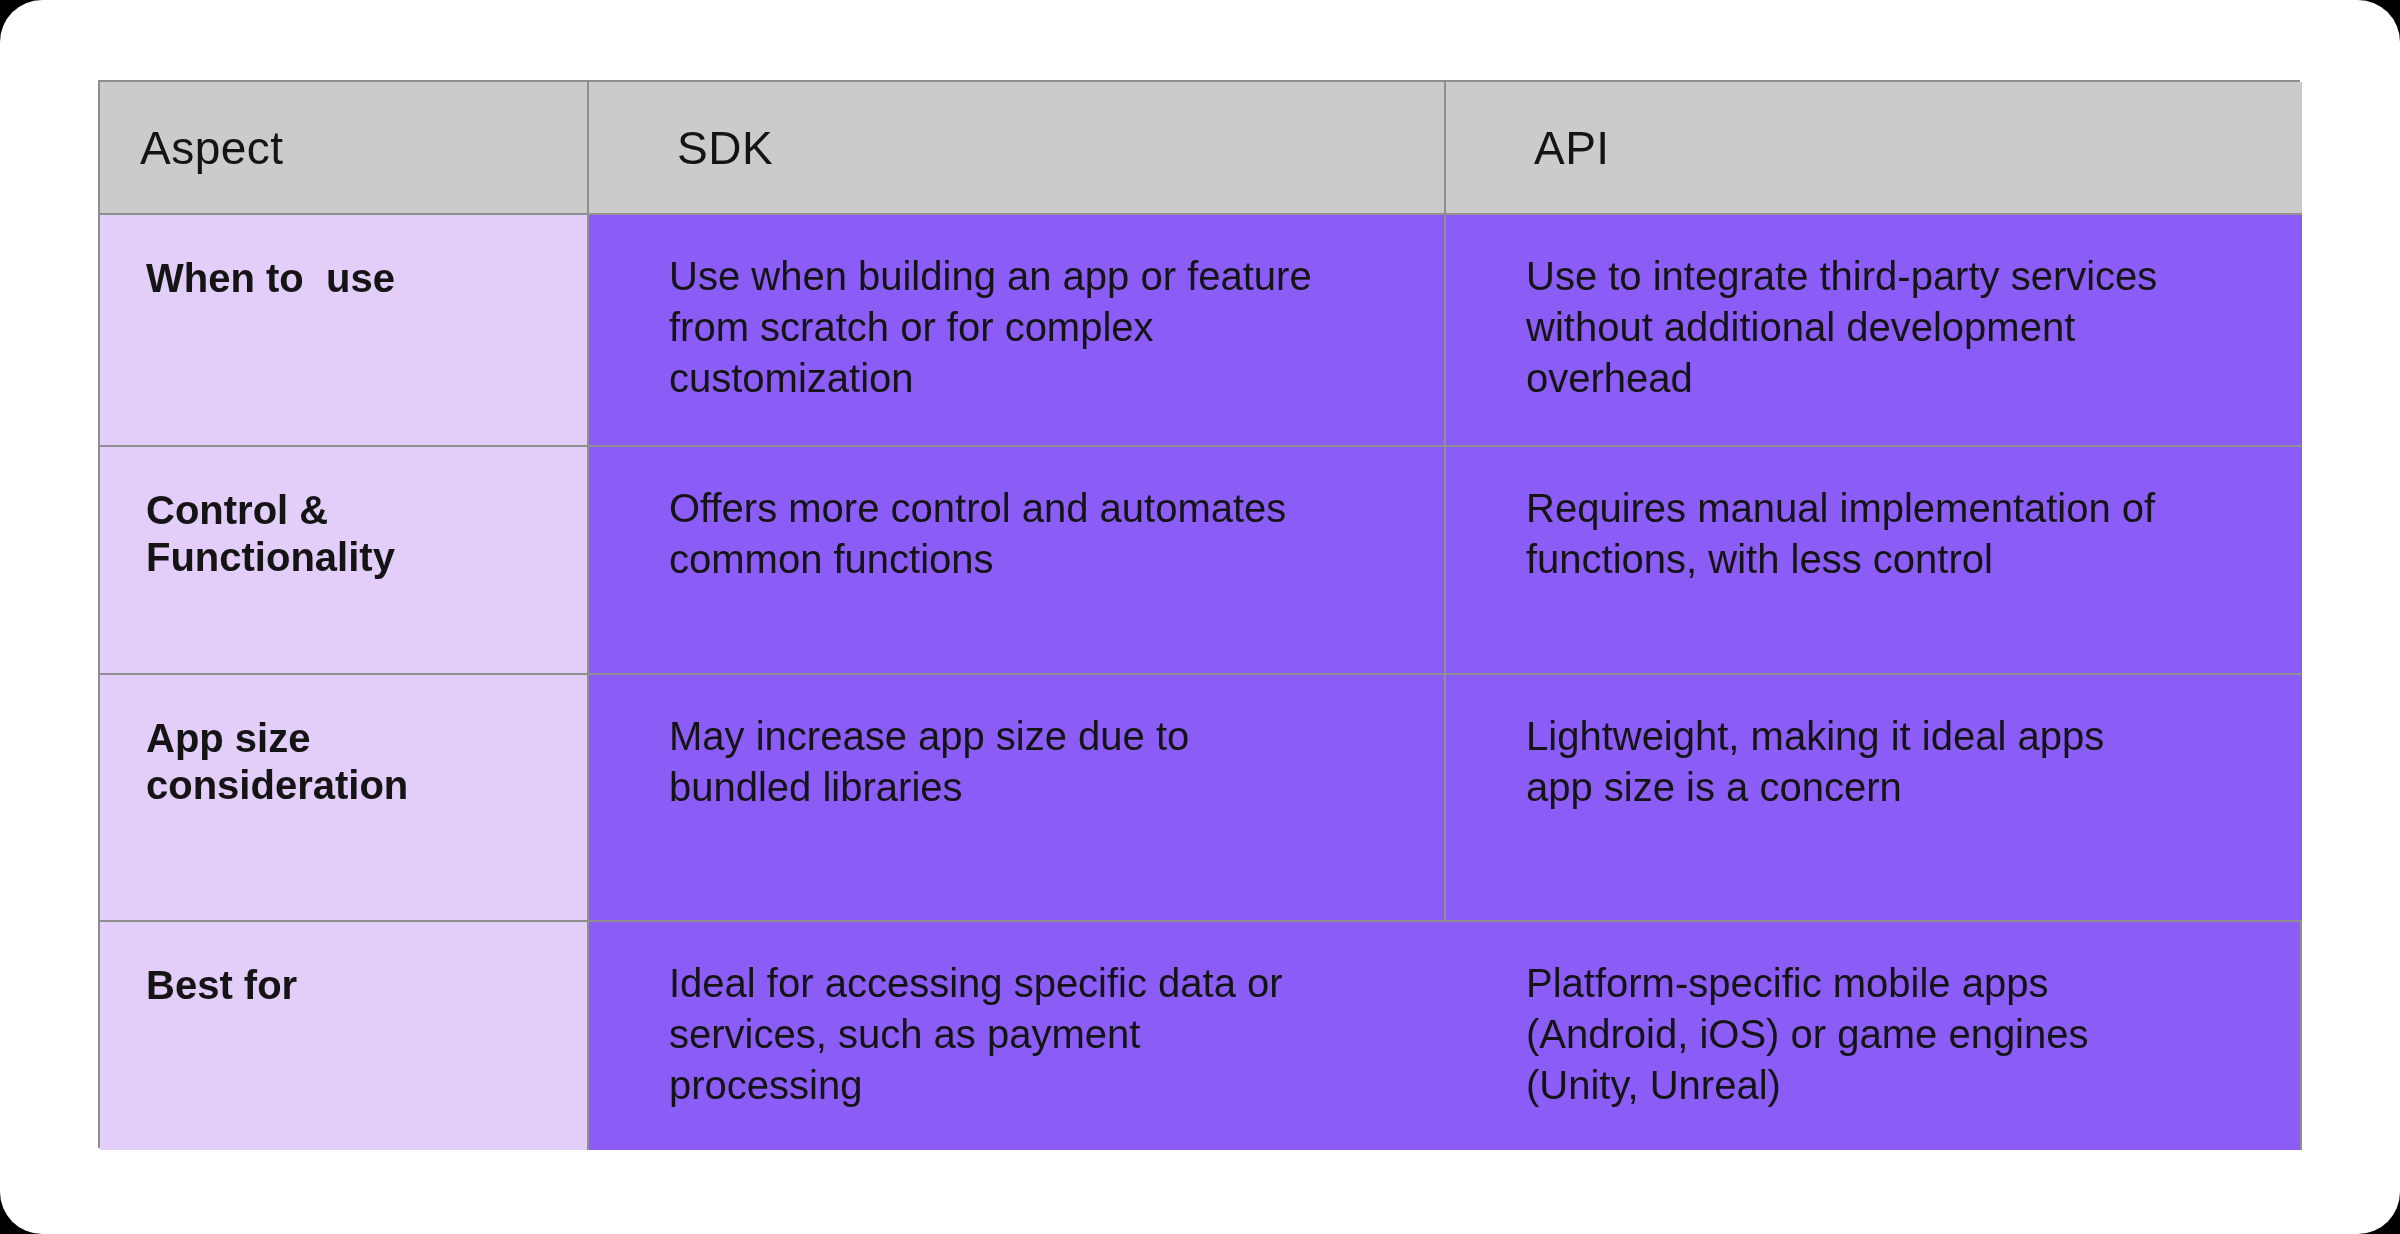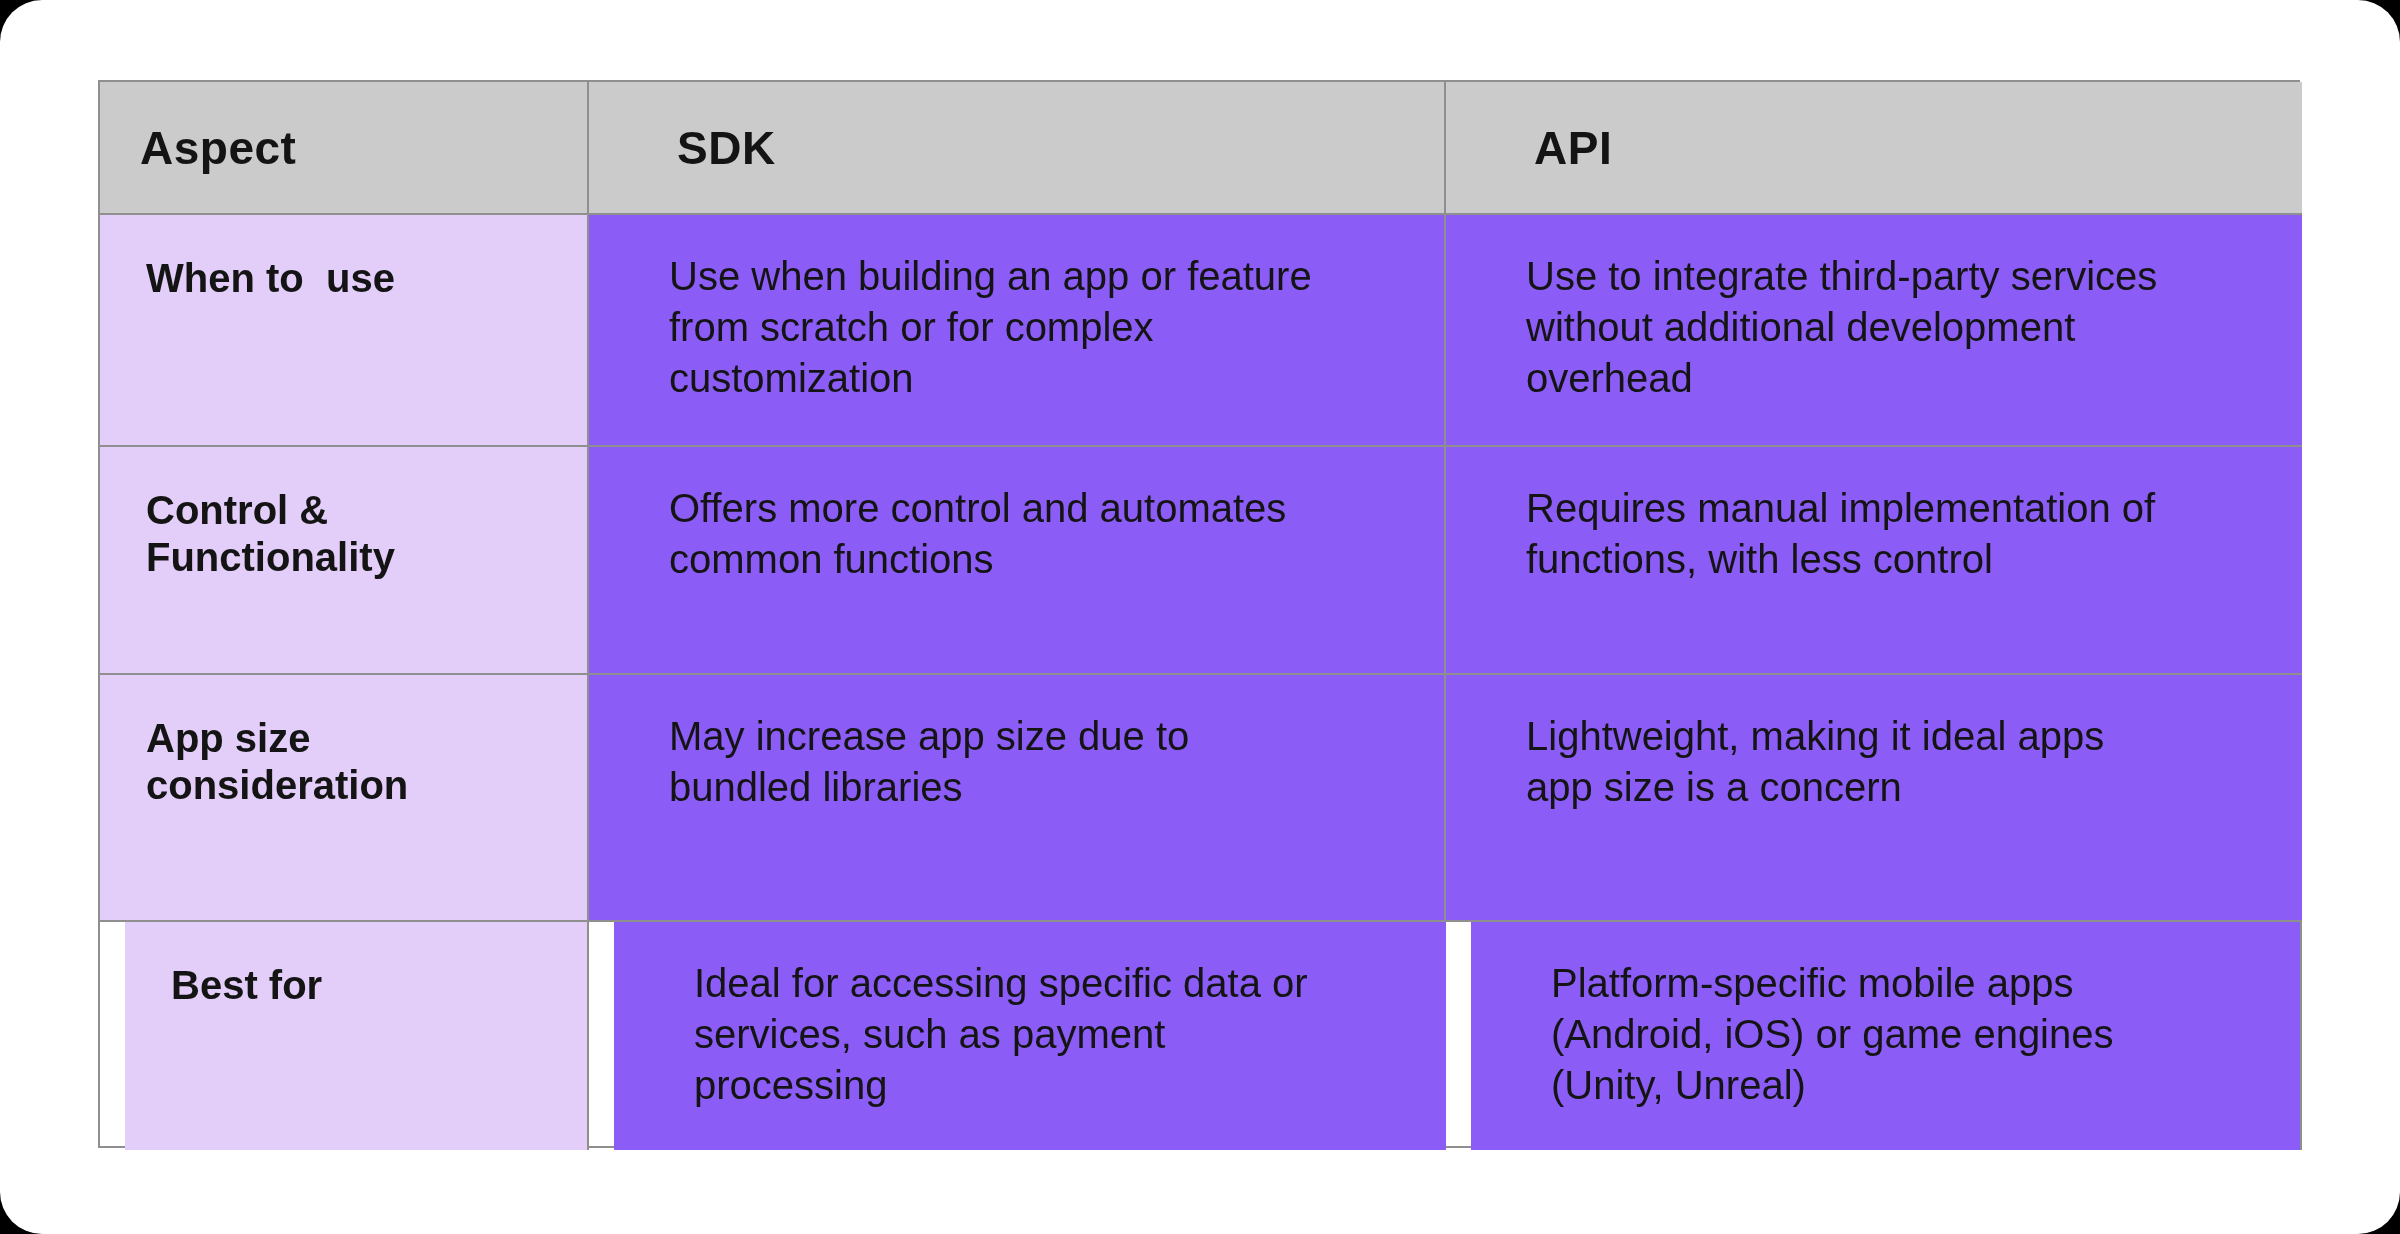--- a/index.html
+++ b/index.html
@@ -29,27 +29,27 @@
     box-sizing: border-box;
     color: #141414;
   }
   .cell {
     box-sizing: border-box;
     border-right: 2px solid #8f8f8f;
     border-bottom: 2px solid #8f8f8f;
     overflow: hidden;
   }
   .cell.last-col { border-right: none; }
-  .cell.last-row { border-bottom: none; margin-left: 25px; }
+  .cell.last-row { border-bottom: none; }
   .head {
     background: #cbcbcb;
     display: flex;
     align-items: center;
     font-size: 46px;
-    font-weight: 700;
+    font-weight: 400;
     letter-spacing: 0.5px;
   }
   .head.col-aspect { padding-left: 40px; }
   .head.col-sdk, .head.col-api { padding-left: 88px; }
   .label-cell {
     background: #e3cdf9;
     font-size: 40px;
     font-weight: 700;
     line-height: 47px;
     padding: 40px 44px 0 46px;

